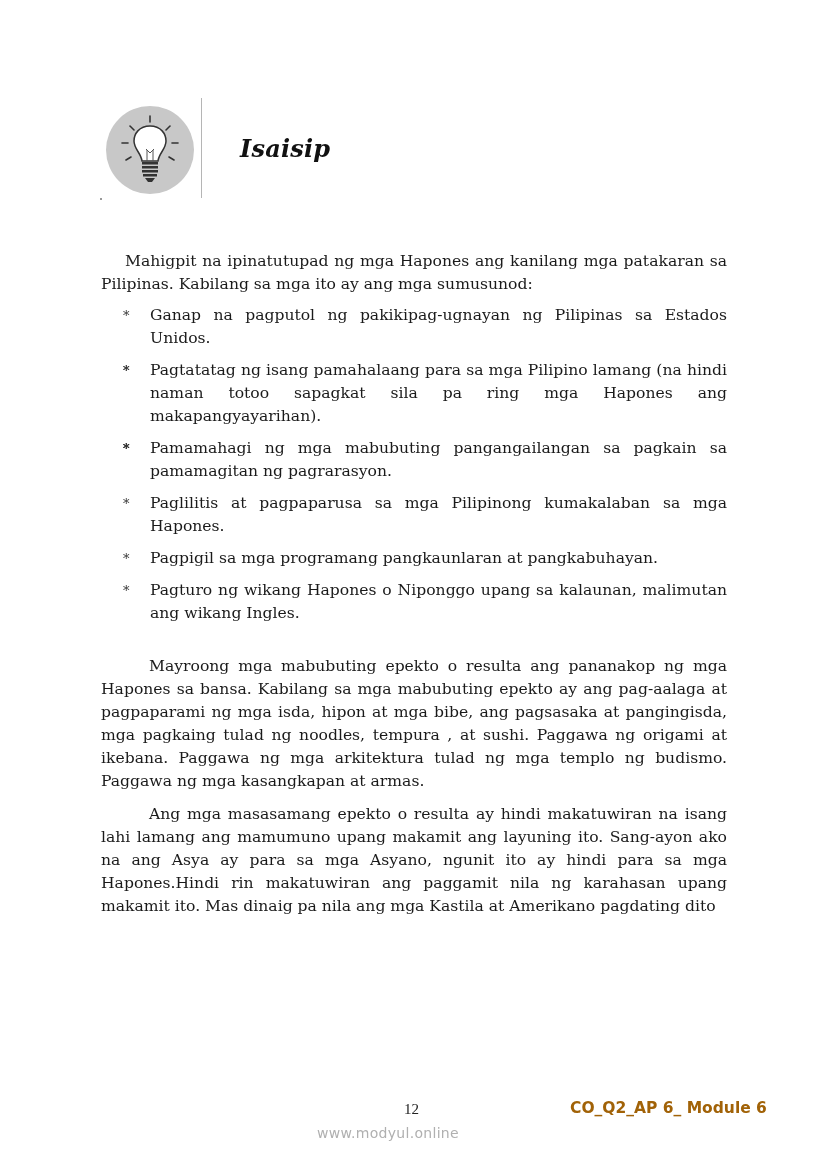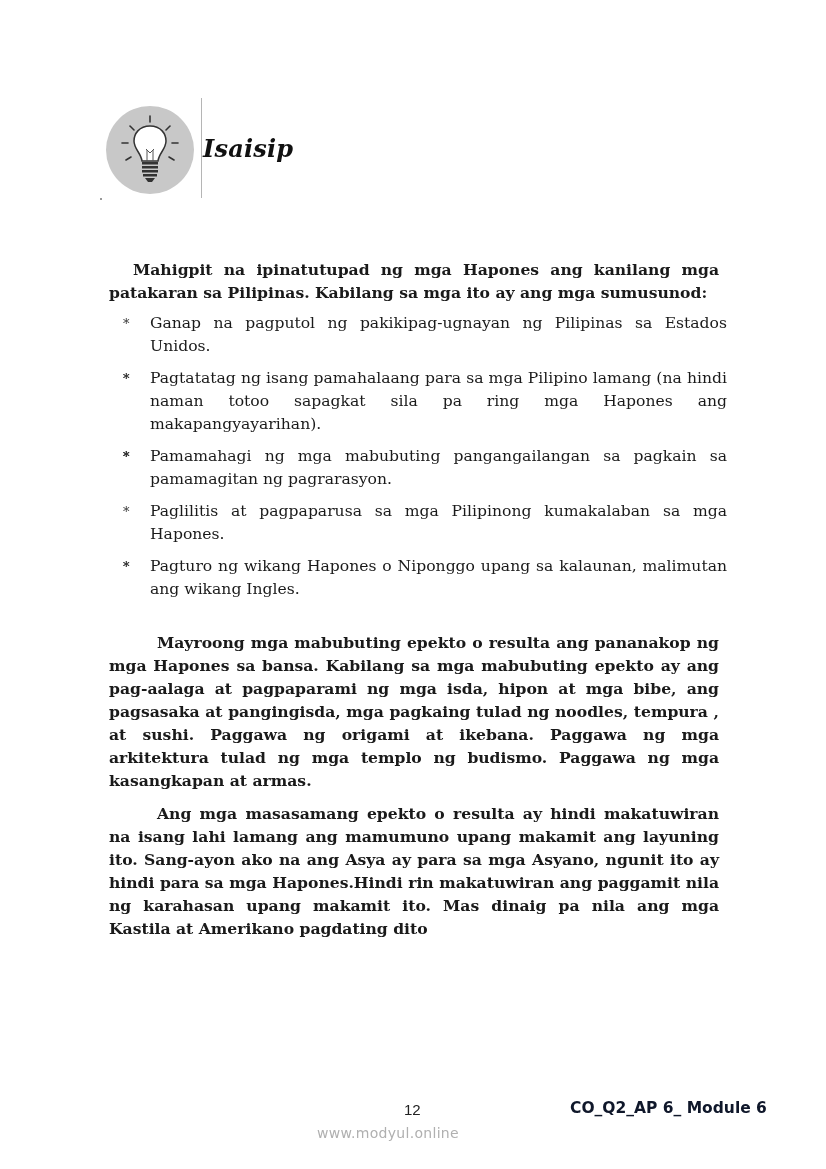--- a/index.html
+++ b/index.html
@@ -4,37 +4,37 @@
 <style>
   html, body { margin: 0; padding: 0; background: #ffffff; }
   body { width: 826px; height: 1169px; position: relative; overflow: hidden;
          font-family: "DejaVu Serif", serif; color: #1a1a1a; }
   .header { position: absolute; left: 100px; top: 98px; width: 300px; height: 104px; }
   .icon-circle { position: absolute; left: 6px; top: 8px; width: 88px; height: 88px;
                  border-radius: 50%; background: #c8c8c8; }
   .icon-circle svg { position: absolute; left: 0; top: 0; }
   .divider { position: absolute; left: 101px; top: 0; width: 1px; height: 100px; background: #b5b5b5; }
   .title { position: absolute; left: 103px; top: 36px; font-family: "DejaVu Serif", serif;
-           font-weight: bold; font-style: italic; font-size: 24px; color: #111; letter-spacing: 0.2px; }
+           font-weight: bold; font-style: italic; font-size: 24px; color: #111; letter-spacing: 0.2px; padding-left: 37px; }
   .dot { position: absolute; left: 0px; top: 100px; width: 2px; height: 2px; background: #999; }
 
   .content { position: absolute; left: 101px; top: 250px; width: 626px;
              font-size: 15.6px; line-height: 23px; text-align: justify; }
-  .para { margin: 8px; text-indent: 24px; font-weight: bold; }
+  .para { margin: 0; text-indent: 24px; }
   .para.indent-big { text-indent: 48px; }
   ul.bullets { list-style: none; margin: 8px 0 0 0; padding: 0; }
   ul.bullets li { position: relative; padding-left: 49px; margin-bottom: 9px; }
   ul.bullets li .star { position: absolute; left: 22px; top: 0; font-size: 13px; color: #333; }
   .para2 { margin-top: 30px; }
   .para3 { margin-top: 10px; }
 
   .page-num { position: absolute; left: 404px; top: 1101px; font-size: 15px; color: #222;
-              font-family: Liberation Sans, sans-serif; }
+              font-family: Liberation Serif, serif; }
   .module-code { position: absolute; left: 570px; top: 1099px; font-family: "DejaVu Sans", sans-serif;
-                 font-weight: bold; font-size: 15.5px; color: #0f172a; }
+                 font-weight: bold; font-size: 15.5px; color: #a16207; }
   .watermark { position: absolute; left: 317px; top: 1125px; font-family: "DejaVu Sans", sans-serif;
                font-size: 14px; color: #b0b0b0; letter-spacing: 0.3px; }
 </style>
 </head>
 <body>
 
 <div class="header">
   <div class="icon-circle">
     <svg width="88" height="88" viewBox="0 0 88 88">
 
@@ -69,21 +69,21 @@
 <div class="content">
   <p class="para">Mahigpit na ipinatutupad ng mga Hapones ang kanilang mga patakaran sa Pilipinas. Kabilang sa mga ito ay ang mga sumusunod:</p>
   <ul class="bullets">
     <li><span class="star">*</span><span>Ganap na pagputol ng pakikipag-ugnayan ng Pilipinas sa Estados Unidos.</span></li>
     <li><span class="star">*</span></li>
     <li><span class="star">*</span><span>Pagtatatag ng isang pamahalaang para sa mga Pilipino lamang (na hindi naman totoo sapagkat sila pa ring mga Hapones ang makapangyayarihan).</span></li>
     <li><span class="star">*</span></li>
     <li><span class="star">*</span></li>
     <li><span class="star">*</span><span>Pamamahagi ng mga mabubuting pangangailangan sa pagkain sa pamamagitan ng pagrarasyon.</span></li>
     <li><span class="star">*</span><span>Paglilitis at pagpaparusa sa mga Pilipinong kumakalaban sa mga Hapones.</span></li>
-    <li><span class="star">*</span></li>
+    <li><span class="star">*</span><span>Pagpigil sa mga programang pangkaunlaran at pangkabuhayan.</span></li>
     <li><span class="star">*</span><span>Pagturo ng wikang Hapones o Niponggo upang sa kalaunan, malimutan ang wikang Ingles.</span></li>
   </ul>
   <p class="para indent-big para2">Mayroong mga mabubuting epekto o resulta ang pananakop ng mga Hapones sa bansa. Kabilang sa mga mabubuting epekto ay ang pag-aalaga at pagpaparami ng mga isda, hipon at mga bibe, ang pagsasaka at pangingisda, mga pagkaing tulad ng noodles, tempura , at sushi. Paggawa ng origami at ikebana.  Paggawa ng mga arkitektura tulad ng mga templo ng budismo. Paggawa ng mga kasangkapan at armas.</p>
   <p class="para indent-big para3">Ang mga masasamang epekto o resulta ay hindi makatuwiran na isang lahi lamang ang mamumuno upang makamit ang layuning ito. Sang-ayon ako na ang Asya ay para sa mga Asyano, ngunit ito ay hindi para sa mga Hapones.Hindi rin makatuwiran ang paggamit nila ng karahasan upang makamit ito. Mas dinaig pa nila ang mga Kastila at Amerikano pagdating dito</p>
 </div>
 
 <div class="page-num">12</div>
 <div class="module-code">CO_Q2_AP 6_ Module 6</div>
 <div class="watermark">www.modyul.online</div>
 

